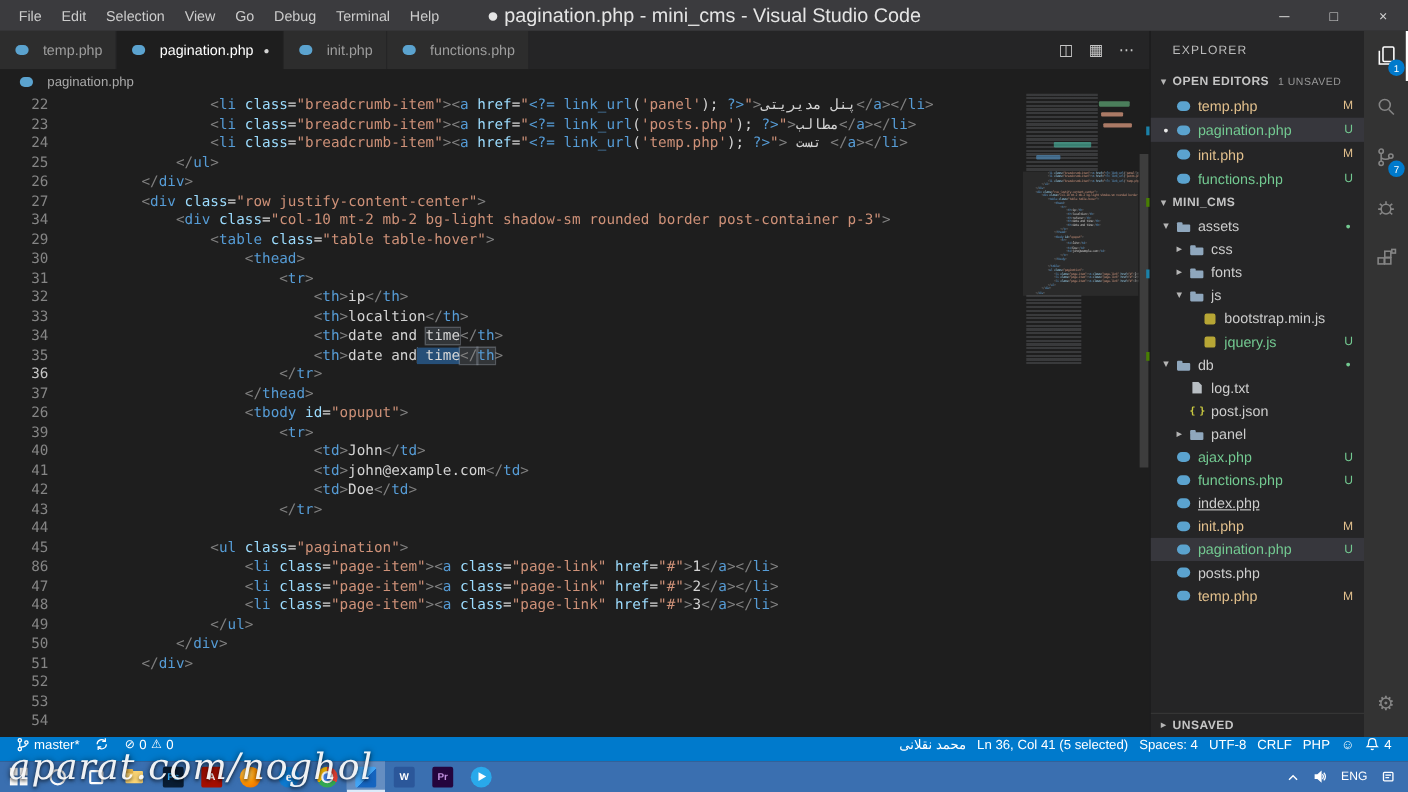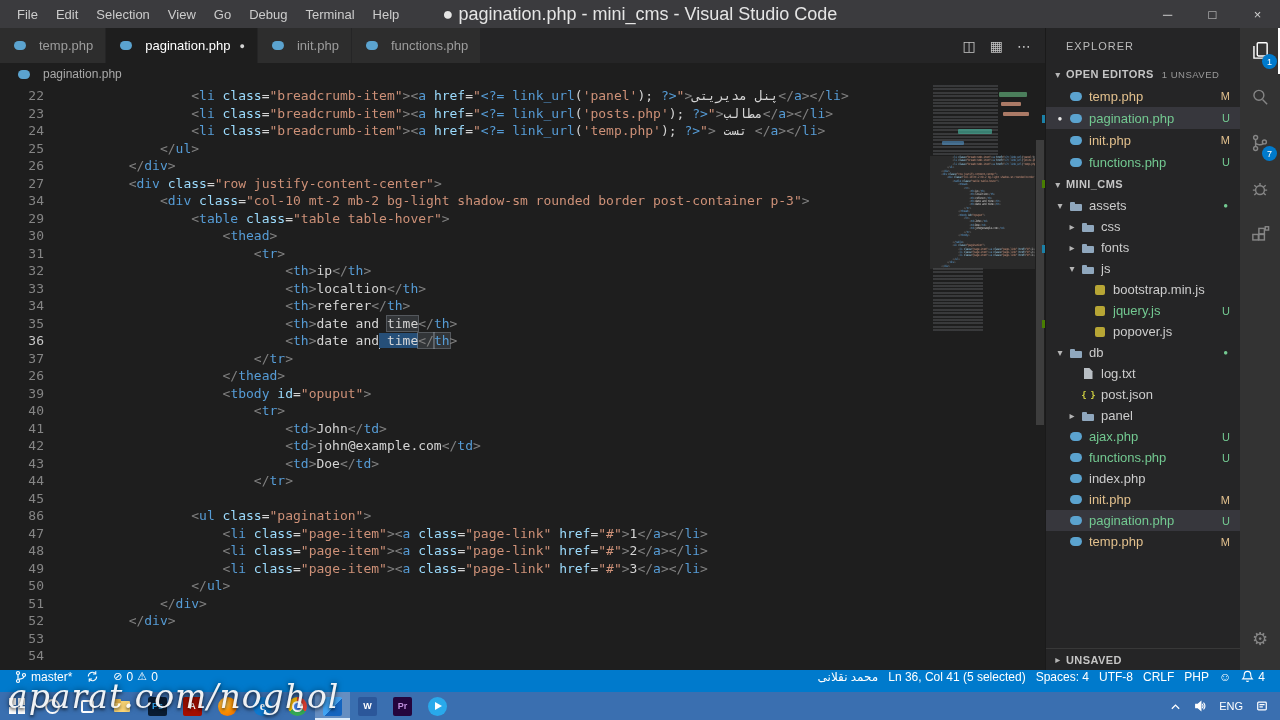--- a/index.html
+++ b/index.html
@@ -229,21 +229,20 @@
             <div class="cl"><span class="tk-w">                </span><span class="tk-p">&lt;</span><span class="tk-t">li</span><span class="tk-w"> </span><span class="tk-a">class</span><span class="tk-w">=</span><span class="tk-s">"breadcrumb-item"</span><span class="tk-p">&gt;&lt;</span><span class="tk-t">a</span><span class="tk-w"> </span><span class="tk-a">href</span><span class="tk-w">=</span><span class="tk-s">"</span><span class="tk-t">&lt;?=</span><span class="tk-w"> </span><span class="tk-t">link_url</span><span class="tk-w">(</span><span class="tk-s">'temp.php'</span><span class="tk-w">); </span><span class="tk-t">?&gt;</span><span class="tk-s">"</span><span class="tk-p">&gt;</span><span class="tk-x"> تست </span><span class="tk-p">&lt;/</span><span class="tk-t">a</span><span class="tk-p">&gt;&lt;/</span><span class="tk-t">li</span><span class="tk-p">&gt;</span></div>
             <div class="cl"><span class="tk-w">            </span><span class="tk-p">&lt;/</span><span class="tk-t">ul</span><span class="tk-p">&gt;</span></div>
             <div class="cl"><span class="tk-w">        </span><span class="tk-p">&lt;/</span><span class="tk-t">div</span><span class="tk-p">&gt;</span></div>
             <div class="cl"><span class="tk-w">        </span><span class="tk-p">&lt;</span><span class="tk-t">div</span><span class="tk-w"> </span><span class="tk-a">class</span><span class="tk-w">=</span><span class="tk-s">"row justify-content-center"</span><span class="tk-p">&gt;</span></div>
             <div class="cl"><span class="tk-w">            </span><span class="tk-p">&lt;</span><span class="tk-t">div</span><span class="tk-w"> </span><span class="tk-a">class</span><span class="tk-w">=</span><span class="tk-s">"col-10 mt-2 mb-2 bg-light shadow-sm rounded border post-container p-3"</span><span class="tk-p">&gt;</span></div>
             <div class="cl"><span class="tk-w">                </span><span class="tk-p">&lt;</span><span class="tk-t">table</span><span class="tk-w"> </span><span class="tk-a">class</span><span class="tk-w">=</span><span class="tk-s">"table table-hover"</span><span class="tk-p">&gt;</span></div>
             <div class="cl"><span class="tk-w">                    </span><span class="tk-p">&lt;</span><span class="tk-t">thead</span><span class="tk-p">&gt;</span></div>
             <div class="cl"><span class="tk-w">                        </span><span class="tk-p">&lt;</span><span class="tk-t">tr</span><span class="tk-p">&gt;</span></div>
             <div class="cl"><span class="tk-w">                            </span><span class="tk-p">&lt;</span><span class="tk-t">th</span><span class="tk-p">&gt;</span><span class="tk-x">ip</span><span class="tk-p">&lt;/</span><span class="tk-t">th</span><span class="tk-p">&gt;</span></div>
             <div class="cl"><span class="tk-w">                            </span><span class="tk-p">&lt;</span><span class="tk-t">th</span><span class="tk-p">&gt;</span><span class="tk-x">localtion</span><span class="tk-p">&lt;/</span><span class="tk-t">th</span><span class="tk-p">&gt;</span></div>
-            <div class="cl"><span class="tk-w">                            </span><span class="tk-p">&lt;</span><span class="tk-t">th</span><span class="tk-p">&gt;</span><span class="tk-x">referer</span><span class="tk-p">&lt;/</span><span class="tk-t">th</span><span class="tk-p">&gt;</span></div>
             <div class="cl"><span class="tk-w">                            </span><span class="tk-p">&lt;</span><span class="tk-t">th</span><span class="tk-p">&gt;</span><span class="tk-x">date and </span><span class="tk-x tk-occ">time</span><span class="tk-p">&lt;/</span><span class="tk-t">th</span><span class="tk-p">&gt;</span></div>
             <div class="cl"><span class="tk-w">                            </span><span class="tk-p">&lt;</span><span class="tk-t">th</span><span class="tk-p">&gt;</span><span class="tk-x">date and</span><span class="tk-cur"></span><span class="tk-sel"> time</span><span class="tk-p tk-occ">&lt;/</span><span class="tk-t tk-occ">th</span><span class="tk-p">&gt;</span></div>
             <div class="cl"><span class="tk-w">                        </span><span class="tk-p">&lt;/</span><span class="tk-t">tr</span><span class="tk-p">&gt;</span></div>
             <div class="cl"><span class="tk-w">                    </span><span class="tk-p">&lt;/</span><span class="tk-t">thead</span><span class="tk-p">&gt;</span></div>
             <div class="cl"><span class="tk-w">                    </span><span class="tk-p">&lt;</span><span class="tk-t">tbody</span><span class="tk-w"> </span><span class="tk-a">id</span><span class="tk-w">=</span><span class="tk-s">"opuput"</span><span class="tk-p">&gt;</span></div>
             <div class="cl"><span class="tk-w">                        </span><span class="tk-p">&lt;</span><span class="tk-t">tr</span><span class="tk-p">&gt;</span></div>
             <div class="cl"><span class="tk-w">                            </span><span class="tk-p">&lt;</span><span class="tk-t">td</span><span class="tk-p">&gt;</span><span class="tk-x">John</span><span class="tk-p">&lt;/</span><span class="tk-t">td</span><span class="tk-p">&gt;</span></div>
             <div class="cl"><span class="tk-w">                            </span><span class="tk-p">&lt;</span><span class="tk-t">td</span><span class="tk-p">&gt;</span><span class="tk-x">john@example.com</span><span class="tk-p">&lt;/</span><span class="tk-t">td</span><span class="tk-p">&gt;</span></div>
             <div class="cl"><span class="tk-w">                            </span><span class="tk-p">&lt;</span><span class="tk-t">td</span><span class="tk-p">&gt;</span><span class="tk-x">Doe</span><span class="tk-p">&lt;/</span><span class="tk-t">td</span><span class="tk-p">&gt;</span></div>
             <div class="cl"><span class="tk-w">                        </span><span class="tk-p">&lt;/</span><span class="tk-t">tr</span><span class="tk-p">&gt;</span></div>
@@ -340,24 +339,20 @@
           </div>
           <div class="trow" style="padding-left: 46px;">
             <span class="fi fi-js"></span>
             <span class="tlabel plain">bootstrap.min.js</span>
           </div>
           <div class="trow" style="padding-left: 46px;">
             <span class="fi fi-js"></span>
             <span class="tlabel unt">jquery.js</span>
             <span class="gitbadge unt">U</span>
           </div>
-          <div class="trow" style="padding-left: 46px;">
-            <span class="fi fi-js"></span>
-            <span class="tlabel plain">popover.js</span>
-          </div>
           <div class="trow" style="padding-left: 6px;">
             <span class="chev">▾</span>
             <span class="fi fi-folder"></span>
             <span class="tlabel plain">db</span>
             <span class="dotbadge">●</span>
           </div>
           <div class="trow" style="padding-left: 34px;">
             <span class="fi fi-txt"></span>
             <span class="tlabel plain">log.txt</span>
           </div>
@@ -373,33 +368,37 @@
           <div class="trow" style="padding-left: 22px;">
             <span class="fi fi-php"></span>
             <span class="tlabel unt">ajax.php</span>
             <span class="gitbadge unt">U</span>
           </div>
           <div class="trow" style="padding-left: 22px;">
             <span class="fi fi-php"></span>
             <span class="tlabel unt">functions.php</span>
             <span class="gitbadge unt">U</span>
           </div>
-          <div class="trow" style="padding-left: 22px;">
+          <div class="trow" style="padding-left: 22px; text-decoration: underline;">
             <span class="fi fi-php"></span>
             <span class="tlabel plain">index.php</span>
           </div>
           <div class="trow" style="padding-left: 22px;">
             <span class="fi fi-php"></span>
             <span class="tlabel mod">init.php</span>
             <span class="gitbadge mod">M</span>
           </div>
           <div class="trow selected" style="padding-left: 22px;">
             <span class="fi fi-php"></span>
             <span class="tlabel unt">pagination.php</span>
             <span class="gitbadge unt">U</span>
+          </div>
+          <div class="trow" style="padding-left: 22px;">
+            <span class="fi fi-php"></span>
+            <span class="tlabel plain">posts.php</span>
           </div>
           <div class="trow" style="padding-left: 22px;">
             <span class="fi fi-php"></span>
             <span class="tlabel mod">temp.php</span>
             <span class="gitbadge mod">M</span>
           </div>
         </div>
 
       <div class="sb-spacer"></div>
       <div class="sech outlinehdr">

